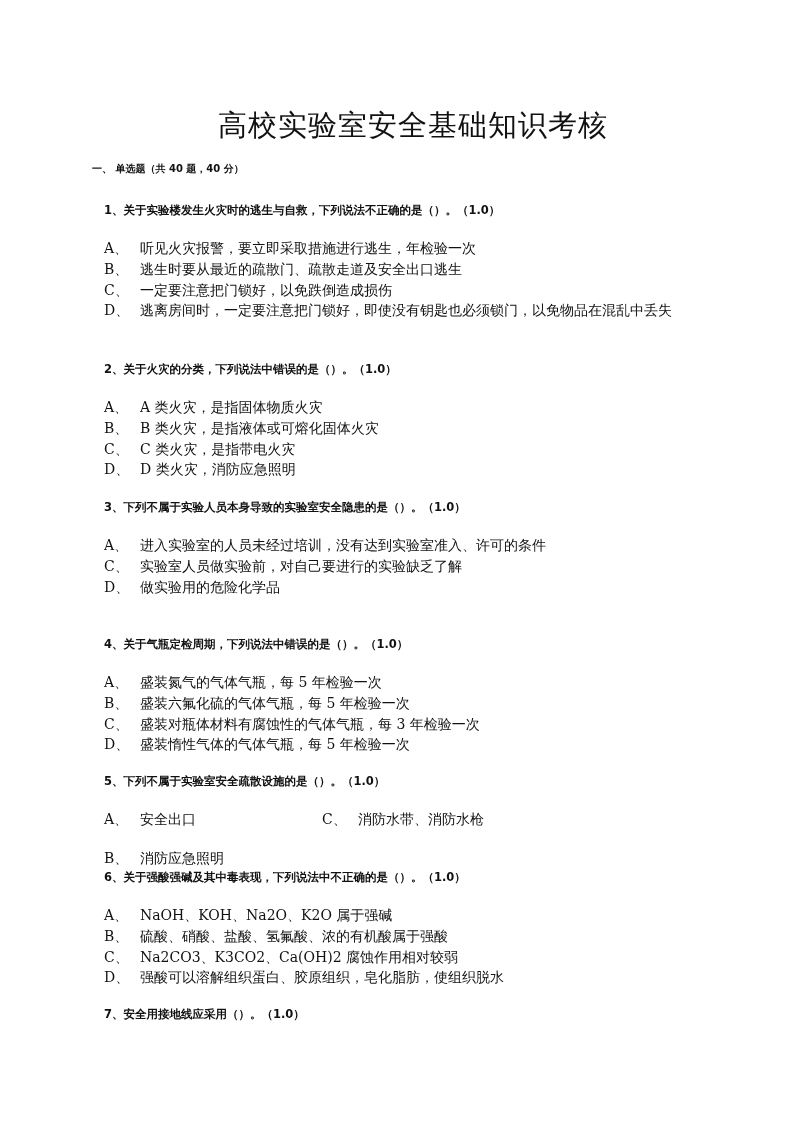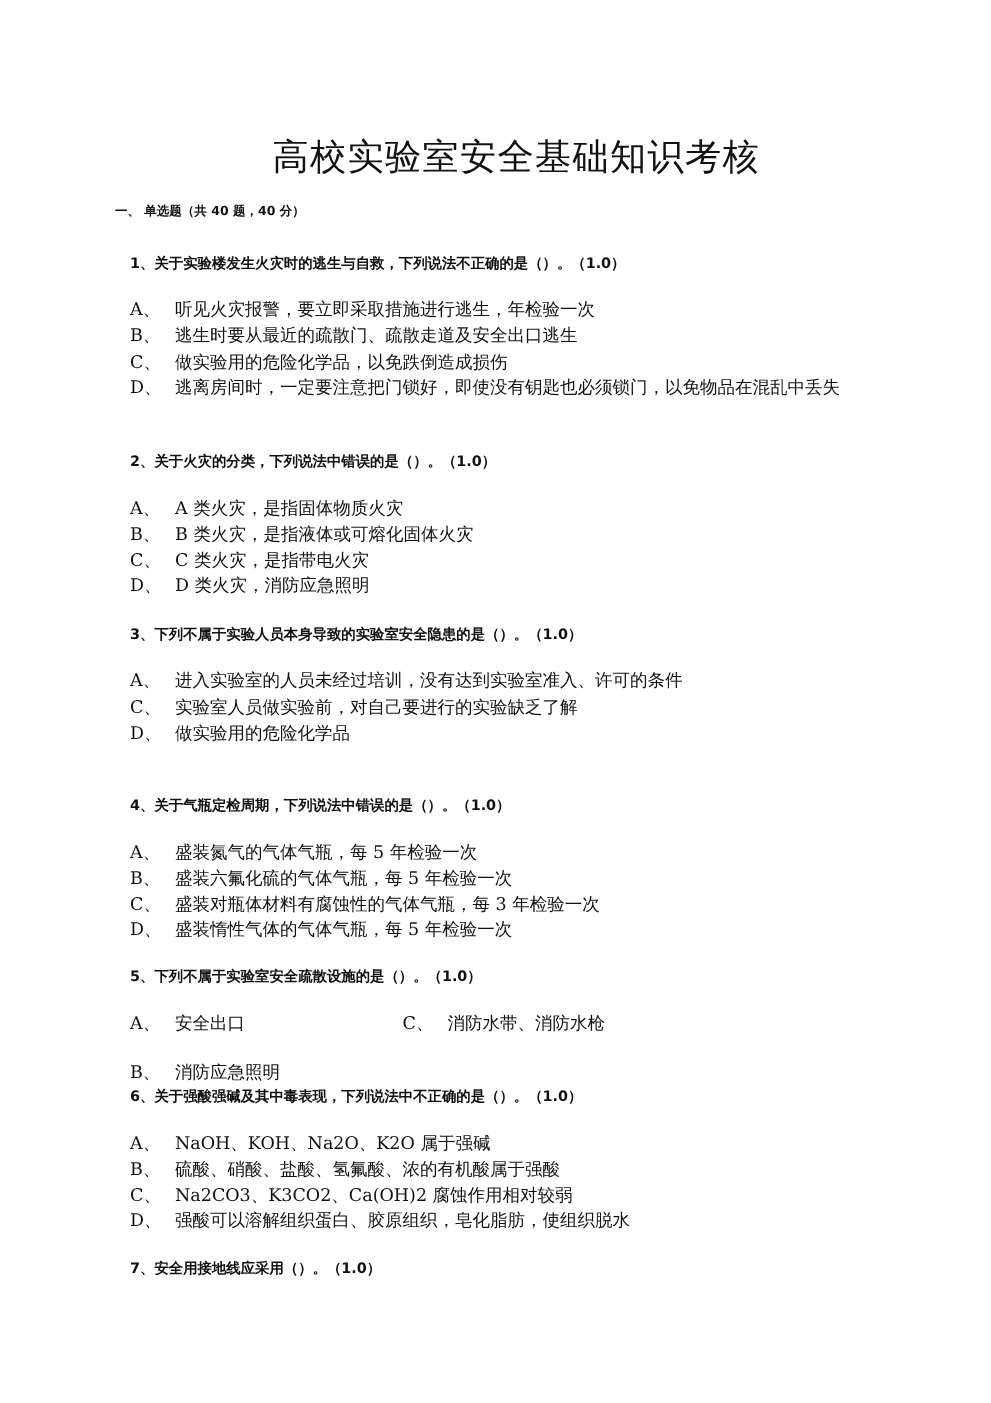--- a/index.html
+++ b/index.html
@@ -23,21 +23,21 @@
 
 <div class="page">
   <div class="title">高校实验室安全基础知识考核</div>
   <div class="section">一、 单选题（共 40 题，40 分）</div>
 
   <div class="q" style="top:200px">
     <div class="q-head">1、关于实验楼发生火灾时的逃生与自救，下列说法不正确的是（）。（1.0）</div>
     <div class="q-opts">
       <div class="opt"><span class="lbl">A、</span><span>听见火灾报警，要立即采取措施进行逃生，年检验一次</span></div>
       <div class="opt"><span class="lbl">B、</span><span>逃生时要从最近的疏散门、疏散走道及安全出口逃生</span></div>
-      <div class="opt"><span class="lbl">C、</span><span>做实验用的危险化学品，以免跌倒造成损伤</span></div>
+      <div class="opt"><span class="lbl">C、</span><span>一定要注意把门锁好，以免跌倒造成损伤</span></div>
       <div class="opt"><span class="lbl">D、</span><span>逃离房间时，一定要注意把门锁好，即使没有钥匙也必须锁门，以免物品在混乱中丢失</span></div>
     </div>
   </div>
 
   <div class="q" style="top:359px">
     <div class="q-head">2、关于火灾的分类，下列说法中错误的是（）。（1.0）</div>
     <div class="q-opts">
       <div class="opt"><span class="lbl">A、</span><span>A 类火灾，是指固体物质火灾</span></div>
       <div class="opt"><span class="lbl">B、</span><span>B 类火灾，是指液体或可熔化固体火灾</span></div>
       <div class="opt"><span class="lbl">C、</span><span>C 类火灾，是指带电火灾</span></div>

